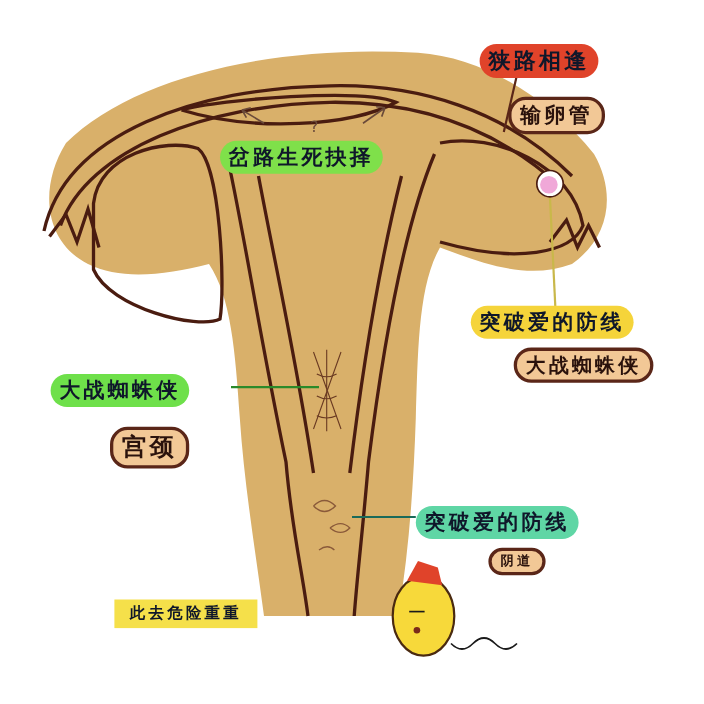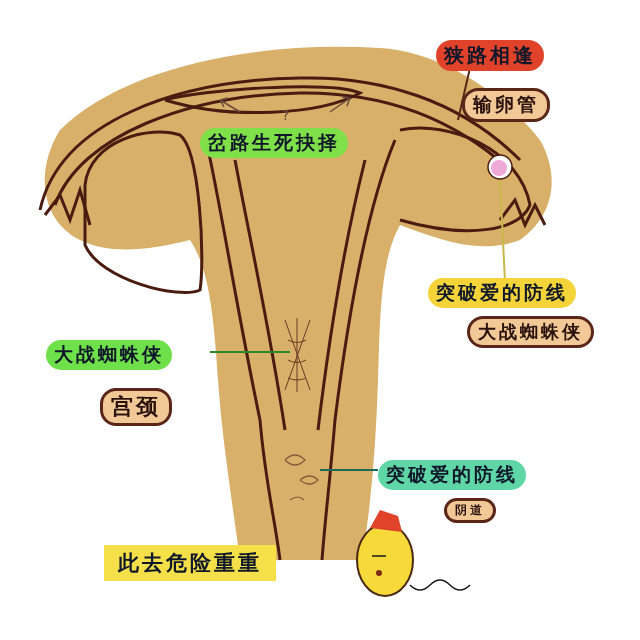--- a/index.html
+++ b/index.html
@@ -69,13 +69,13 @@
 
 <div class="lbl blob red" style="left:436px;top:40px;font-size:20px;">狭路相逢</div>
 <div class="lbl pill" style="left:462px;top:88px;font-size:19px;">输卵管</div>
 <div class="lbl blob green" style="left:200px;top:128px;font-size:19px;">岔路生死抉择</div>
 <div class="lbl blob yellow" style="left:428px;top:278px;font-size:19px;">突破爱的防线</div>
 <div class="lbl pill" style="left:467px;top:316px;font-size:18px;">大战蜘蛛侠</div>
 <div class="lbl blob lime" style="left:46px;top:340px;font-size:19px;">大战蜘蛛侠</div>
 <div class="lbl pill" style="left:100px;top:388px;font-size:22px;">宫颈</div>
 <div class="lbl blob teal" style="left:378px;top:460px;font-size:19px;">突破爱的防线</div>
 <div class="lbl pill" style="left:444px;top:498px;font-size:12px;">阴道</div>
-<div class="lbl banner" style="left:104px;top:545px;font-size:21px;">此去危险重重</div>
+<div class="lbl banner" style="left:104px;top:545px;font-size:14px;">此去危险重重</div>
 
 </body></html>

